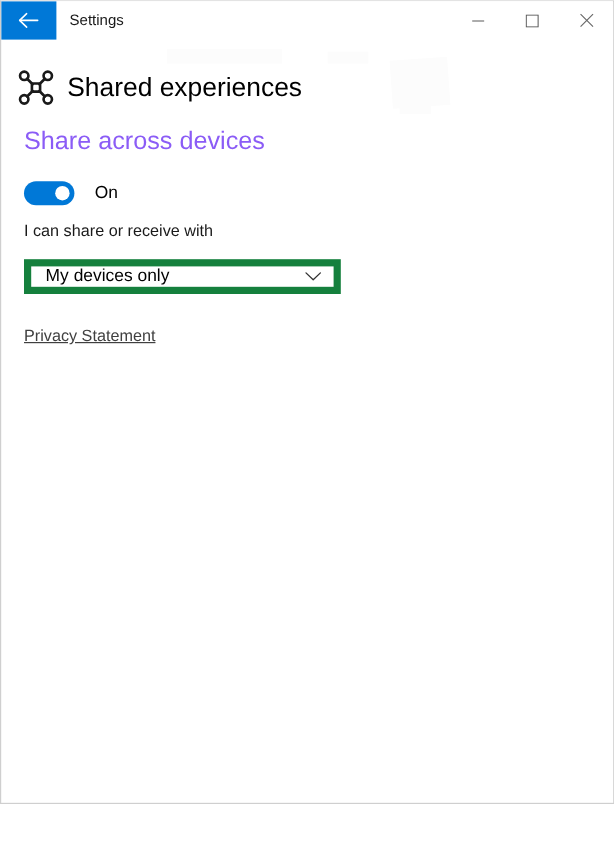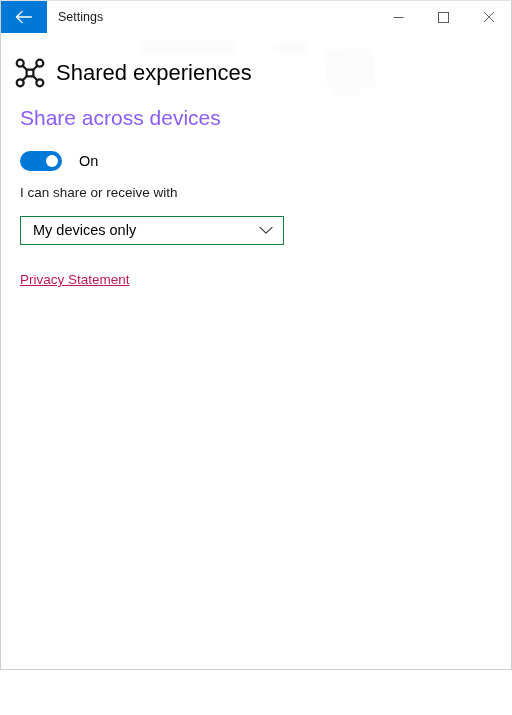--- a/index.html
+++ b/index.html
@@ -173,42 +173,42 @@
     color: #1a1a1a;
     line-height: 18px;
   }
 
   
   #dropdown {
     margin-top: 14px;
     width: 264px;
     height: 29px;
     box-sizing: border-box;
-    border: 1px solid #15803d;
+    border: 6px solid #15803d;
     background: #ffffff;
     display: flex;
     align-items: center;
     justify-content: space-between;
     padding: 0 10px 0 12px;
     cursor: pointer;
   }
   #dropdown-value {
     font-size: 14.5px;
     color: #000000;
     line-height: 1;
     white-space: nowrap;
   }
   #dropdown-chevron { display: block; flex: 0 0 auto; }
 
   
   #privacy-link {
     display: inline-block;
     margin-top: 26px;
     font-size: 13.5px;
-    color: #be185d;
+    color: #404040;
     text-decoration: underline;
     cursor: pointer;
     line-height: 18px;
   }
 </style>
 </head>
 <body>
 
 <div id="window">
 

